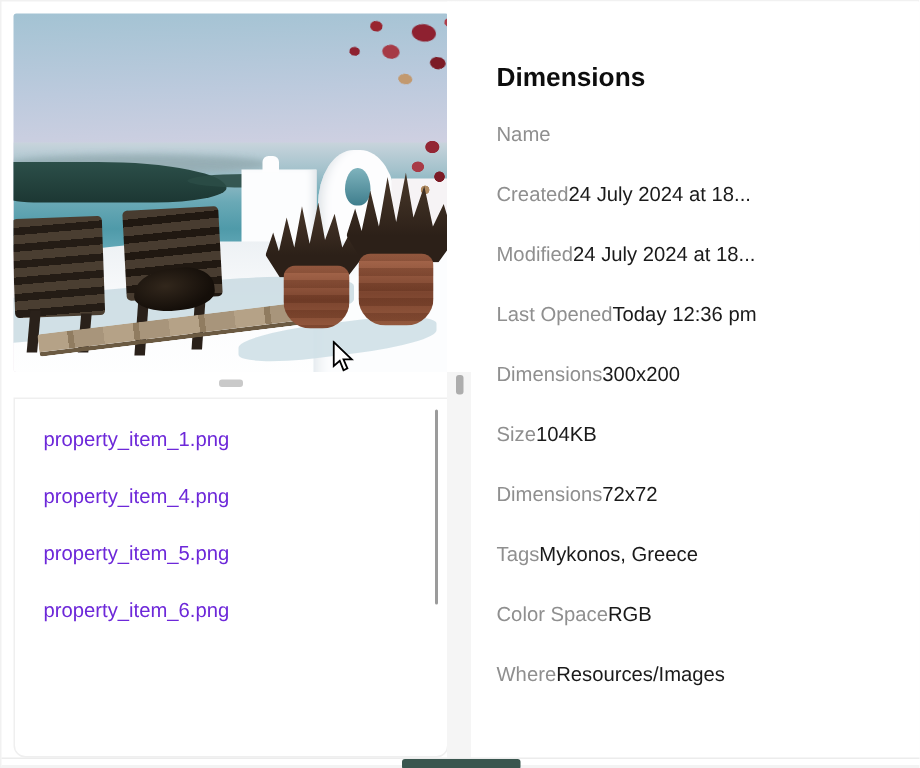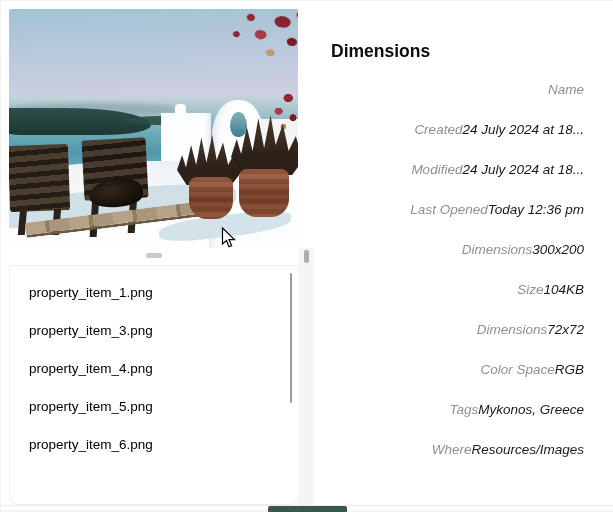--- a/index.html
+++ b/index.html
@@ -71,36 +71,36 @@
   .pot2 { left:230px; top:160px; width:50px; height:48px; }
   .cursor-svg { position:absolute; left:212px; top:218px; }
 
   
   .split-handle { position:absolute; left:145px; top:252px; width:16px; height:5px; background:#c9c9c9; border-radius:2px; }
 
   
   .file-list { position:absolute; left:8px; top:264px; width:290px; height:240px; background:#fff;
     border:1px solid #efefef; border-radius:0 0 8px 8px; padding-top:7px; overflow:hidden; }
   .file-item { position:relative; height:38px; margin:0 3px; display:flex; align-items:center;
-    padding-left:16px; font-size:13.5px; color:#000000; border-radius:4px; cursor:default;text-align:right; }
+    padding-left:16px; font-size:13.5px; color:#6d28d9; border-radius:4px; cursor:default;text-align:right; }
   .file-item.selected { background:#f3f3f3; }
   .file-item.selected::before { content:''; position:absolute; left:-1px; top:9px; width:4px; height:20px;
     border-radius:2px; background:#2c7080; }
   .list-scrollbar { position:absolute; left:289px; top:272px; width:2px; height:130px; background:#9b9b9b; border-radius:2px; }
 
   
   .gutter { position:absolute; left:297px; top:0; width:16px; height:504px;
     background:linear-gradient(180deg,#ffffff 0 49%,#f5f5f5 49% 100%); }
   .gutter-thumb { position:absolute; left:303px; top:249px; width:5px; height:13px; background:#adadad; border-radius:2px; }
 
   
   .info-panel { position:absolute; left:313px; top:0; width:300px; height:512px; background:#fff; }
   .info-title { position:absolute; left:17px; top:40px; font-size:17.5px; font-weight:700; color:#0d0d0d; }
   .info-rows { position:absolute; left:0; top:68px; width:100%; }
-  .info-row { height:40px; display:flex; align-items:center; justify-content:flex-end; padding:0 30px 0 17px;font-style:italic; }
+  .info-row { height:40px; display:flex; align-items:center; justify-content:flex-start; padding:0 30px 0 17px; }
   .info-label { font-size:13.5px; color:#8f8f8f; }
   .info-value { font-size:13.5px; color:#1a1a1a; text-align:right; }
 
   
   .bottom-line { position:absolute; left:0; top:504px; width:613px; height:1px; background:#ececec; }
   .window-edge { position:absolute; left:0; top:509px; width:613px; height:3px; background:#f3f3f3; }
   .bottom-handle { position:absolute; left:267px; top:505px; width:79px; height:7px; background:#3a564f; border-radius:2px; }
 </style>
 </head>
 <body>
@@ -142,23 +142,20 @@
 
   <div class="split-handle"></div>
 
   <div class="file-list">
 
       <div class="file-item">
         <span class="file-label">property_item_1.png</span>
       </div>
 
 
-      <div class="file-item">
-        <span class="file-label">property_item_3.png</span>
-      </div>
 
       <div class="file-item">
         <span class="file-label">property_item_4.png</span>
       </div>
 
       <div class="file-item">
         <span class="file-label">property_item_5.png</span>
       </div>
 
       <div class="file-item">
@@ -202,27 +199,27 @@
           <span class="info-label">Size</span>
           <span class="info-value">104KB</span>
         </div>
 
         <div class="info-row">
           <span class="info-label">Dimensions</span>
           <span class="info-value">72x72</span>
         </div>
 
         <div class="info-row">
+          <span class="info-label">Tags</span>
+          <span class="info-value">Mykonos, Greece</span>
+        </div>
+
+        <div class="info-row">
           <span class="info-label">Color Space</span>
           <span class="info-value">RGB</span>
-        </div>
-
-        <div class="info-row">
-          <span class="info-label">Tags</span>
-          <span class="info-value">Mykonos, Greece</span>
         </div>
 
         <div class="info-row">
           <span class="info-label">Where</span>
           <span class="info-value">Resources/Images</span>
         </div>
       </div>
   </div>
 
   <div class="bottom-line"></div>

